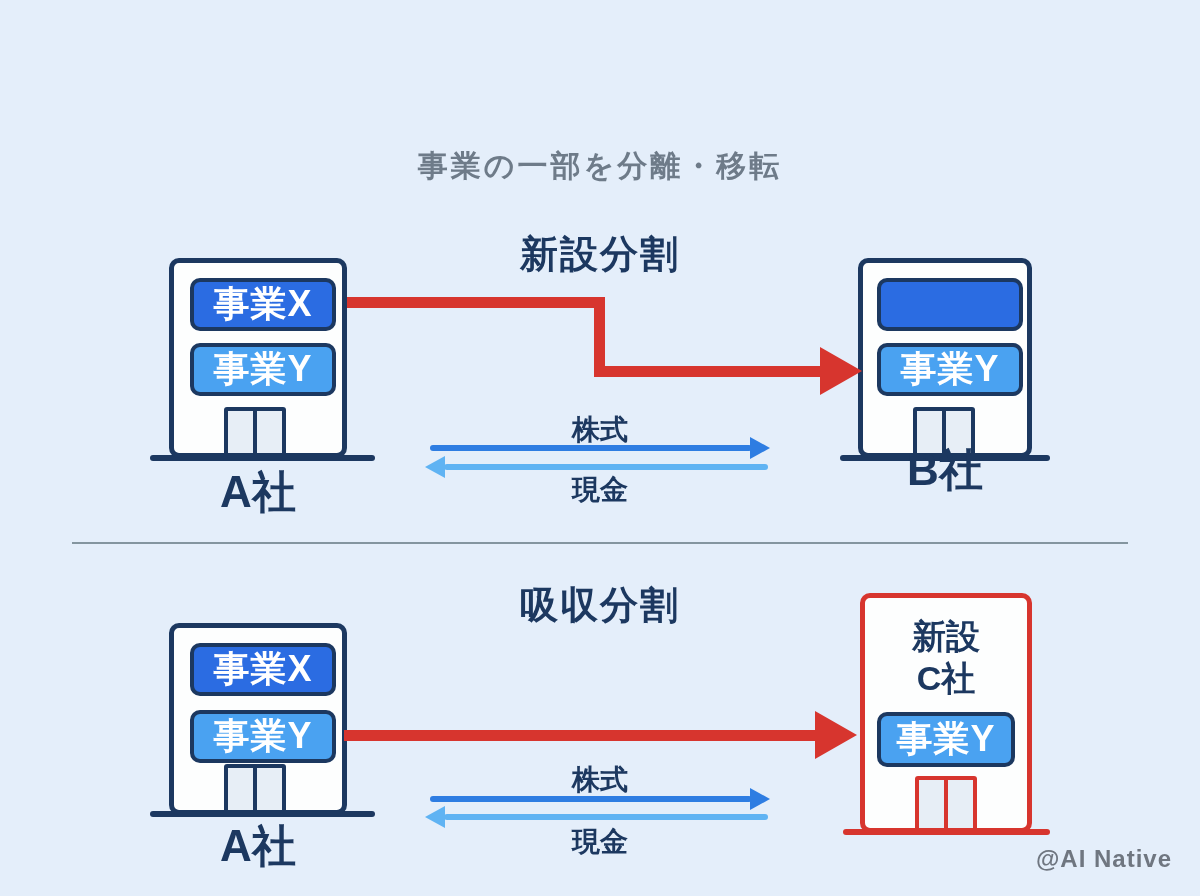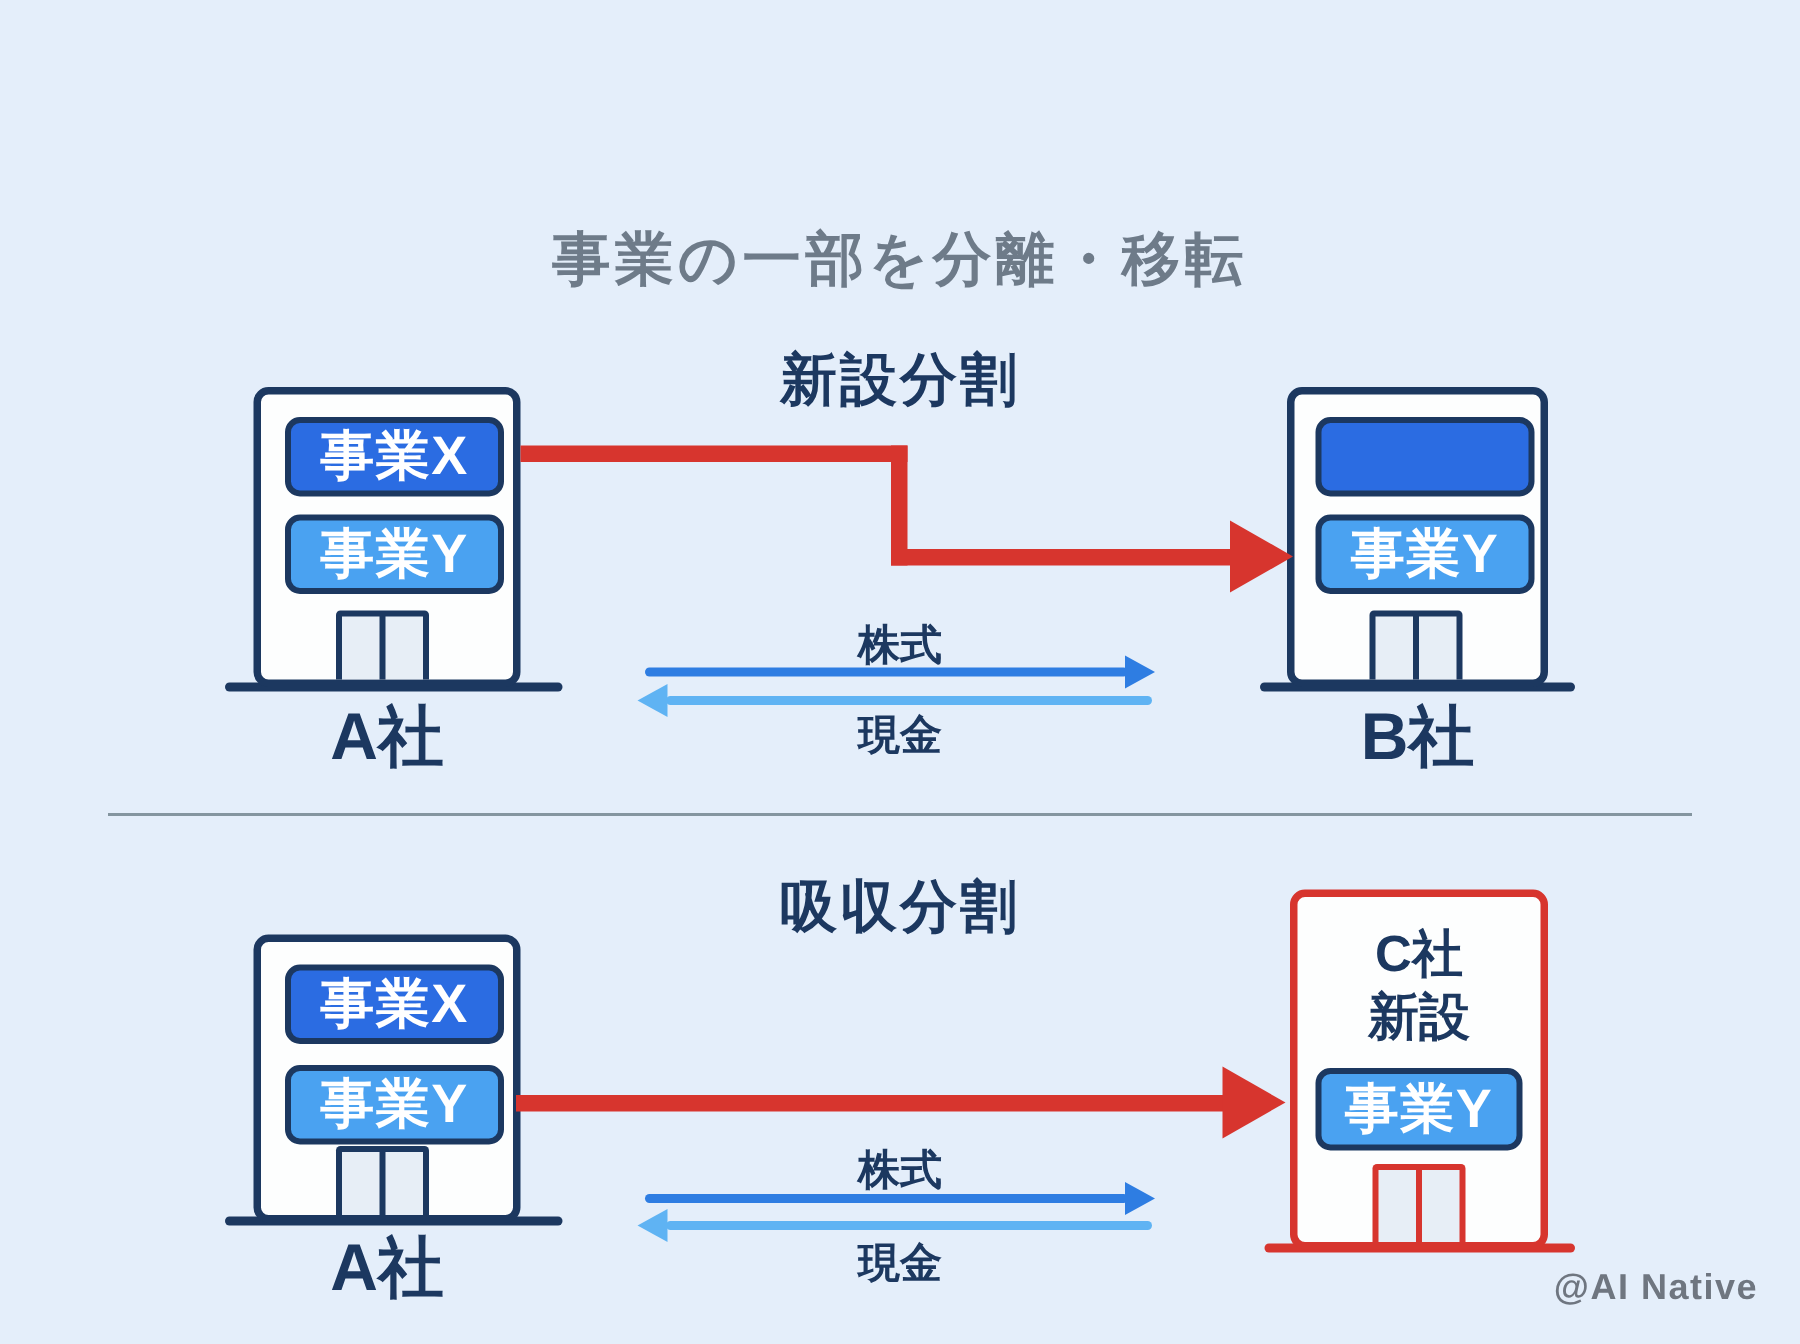--- a/index.html
+++ b/index.html
@@ -13,21 +13,21 @@
   html,body{width:1200px;height:896px;}
   body{background:var(--background);font-family:"Liberation Sans","DejaVu Sans",sans-serif;}
   .canvas{position:relative;width:1200px;height:896px;background:var(--background);overflow:hidden;}
 
   .title-wrap{position:absolute;top:28px;left:0;width:100%;text-align:center;}
   .title{position:relative;display:inline-block;z-index:0;font-size:84px;line-height:1.15;
          font-weight:900;color:var(--navy);letter-spacing:2px;}
   .title::after{content:"";position:absolute;left:-8px;right:-8px;bottom:-4px;height:22px;
          background:var(--red);z-index:-1;}
   .subtitle{position:absolute;top:146px;left:0;width:100%;text-align:center;
-         font-size:39px;font-weight:600;letter-spacing:3px;color:var(--subtitle-gray);}
+         font-size:30px;font-weight:600;letter-spacing:3px;color:var(--subtitle-gray);}
 
   .sec-heading{position:absolute;left:0;width:100%;text-align:center;line-height:1;
          font-size:38px;font-weight:800;letter-spacing:2px;color:var(--navy);}
 
   .building{position:absolute;background:var(--building-white);
          border:5px solid var(--navy);border-radius:10px;}
   .building.red-b{border-color:var(--red);}
   .ground{position:absolute;height:6px;background:var(--navy);border-radius:3px;}
   .ground.red-g{background:var(--red);}
 
@@ -90,21 +90,21 @@
 
     <div class="ground" style="left:840px;top:455px;width:210px"></div>
     <div class="building" style="left:858px;top:258px;width:174px;height:200px">
       <div class="unit dark" style="top:15px;left:14px"></div>
       <div class="unit light" style="top:80px;left:14px">事業Y</div>
       <div class="door">
         <div class="panel"></div>
         <div class="panel"></div>
       </div>
     </div>
-    <div class="blabel" style="left:858px;top:470px;width:174px">B社</div>
+    <div class="blabel" style="left:858px;top:448px;width:174px">B社</div>
 
     <div>
       <div class="rseg" style="left:347px;top:297px;width:258px;height:11px"></div>
       <div class="rseg" style="left:594px;top:297px;width:11px;height:80px"></div>
       <div class="rseg" style="left:594px;top:366px;width:228px;height:11px"></div>
       <div class="rhead" style="left:820px;top:347px"></div>
     </div>
 
     <div class="xlabel" style="top:416px">株式</div>
     <div>
@@ -130,22 +130,22 @@
       <div class="door">
         <div class="panel"></div>
         <div class="panel"></div>
       </div>
     </div>
     <div class="blabel" style="left:169px;top:824px;width:178px">A社</div>
 
     <div class="ground red-g" style="left:843px;top:829px;width:207px"></div>
     <div class="building red-b" style="left:860px;top:593px;width:172px;height:240px">
       <div class="cname">
+        <div>新設</div>
         <div>C社</div>
-        <div>新設</div>
       </div>
       <div class="unit light" style="top:114px;left:12px;width:138px;height:55px">事業Y</div>
       <div class="door red-d">
         <div class="panel"></div>
         <div class="panel"></div>
       </div>
     </div>
 
     <div>
       <div class="rseg" style="left:344px;top:730px;width:473px;height:11px"></div>

